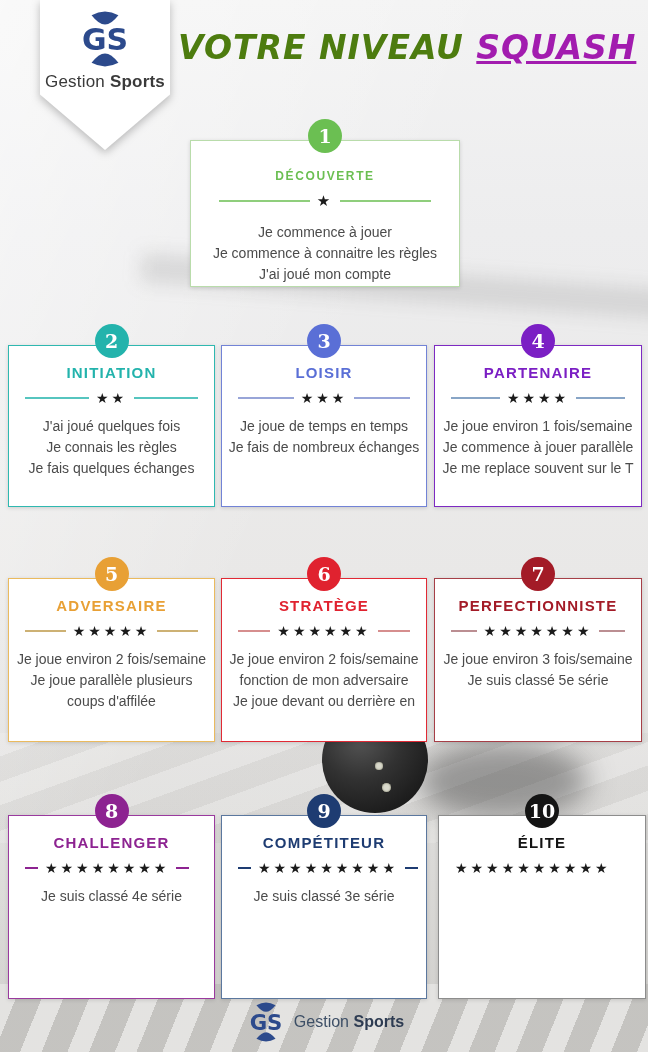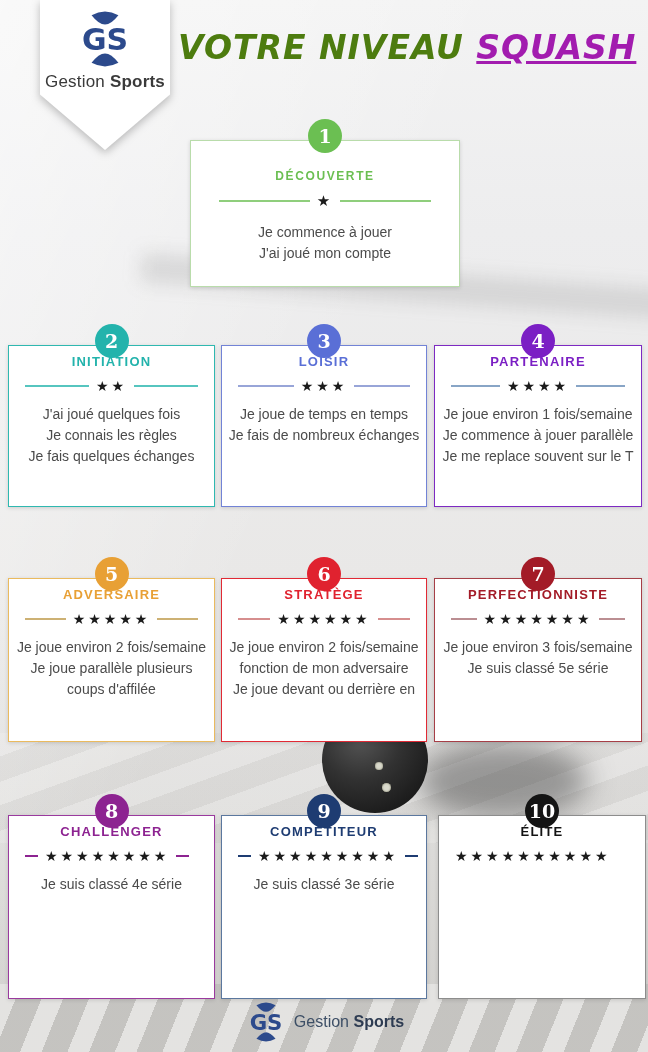--- a/index.html
+++ b/index.html
@@ -62,21 +62,21 @@
     position:absolute;background:#fff;border:1.5px solid var(--border,#999);
     box-shadow:0 1px 4px rgba(0,0,0,.14);z-index:2;text-align:center;
   }
   .badge{
     position:absolute;left:50%;top:-22px;transform:translateX(-50%);
     width:34px;height:34px;border-radius:50%;background:var(--accent,#333);
     color:#fff;font-family:"DejaVu Serif","Liberation Serif",serif;
     font-weight:700;font-size:19px;line-height:34px;text-align:center;z-index:4;
   }
   .level-title{
-    margin-top:8px;font-size:13px;font-weight:700;letter-spacing:1.2px;
+    margin-top:18px;font-size:15px;font-weight:700;letter-spacing:1.2px;
     color:var(--accent,#333);
   }
   .divider{display:flex;align-items:center;gap:7px;margin:9px 16px 10px;}
   .divider .line{flex:1;height:2px;background:var(--divider,#bbb);}
   .divider.short .line{flex:0 0 13px;}
   .star-rating{font-size:14px;letter-spacing:3px;color:#1b1b1b;white-space:nowrap;}
   .desc{font-size:14px;color:#4b4b4b;line-height:1.5;}
 
   .pos-1{left:190px;top:140px;width:268px;height:145px;}
   .pos-1 .level-title{font-size:12px;margin-top:28px;letter-spacing:1.6px;}
@@ -136,20 +136,21 @@
     <div class="card pos-1" style="--accent: #6bbf52; --border: #b9dcab; --divider: #8fce7c;">
     <div class="badge">1</div>
     <div class="level-title">DÉCOUVERTE</div>
     <div class="divider">
       <span class="line"></span>
       <span class="star-rating">★</span>
       <span class="line"></span>
     </div>
     <div class="desc">
         <div class="desc-line">Je commence à jouer</div>
+        <div class="desc-line">Je commence à connaitre les règles</div>
         <div class="desc-line">J'ai joué mon compte</div>
       </div>
   </div>
     <div class="card pos-2" style="--accent: #23b3ac; --border: #2fb8b0; --divider: #56c5bf;">
     <div class="badge">2</div>
     <div class="level-title">INITIATION</div>
     <div class="divider">
       <span class="line"></span>
       <span class="star-rating">★★</span>
       <span class="line"></span>

